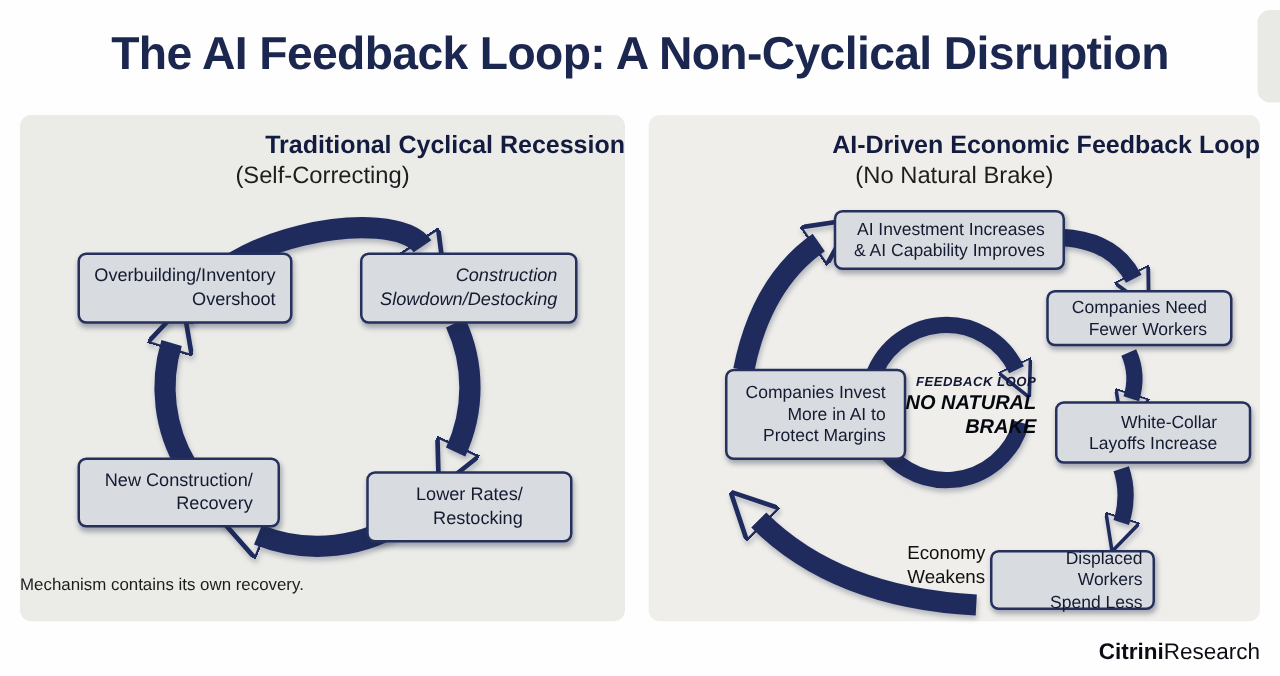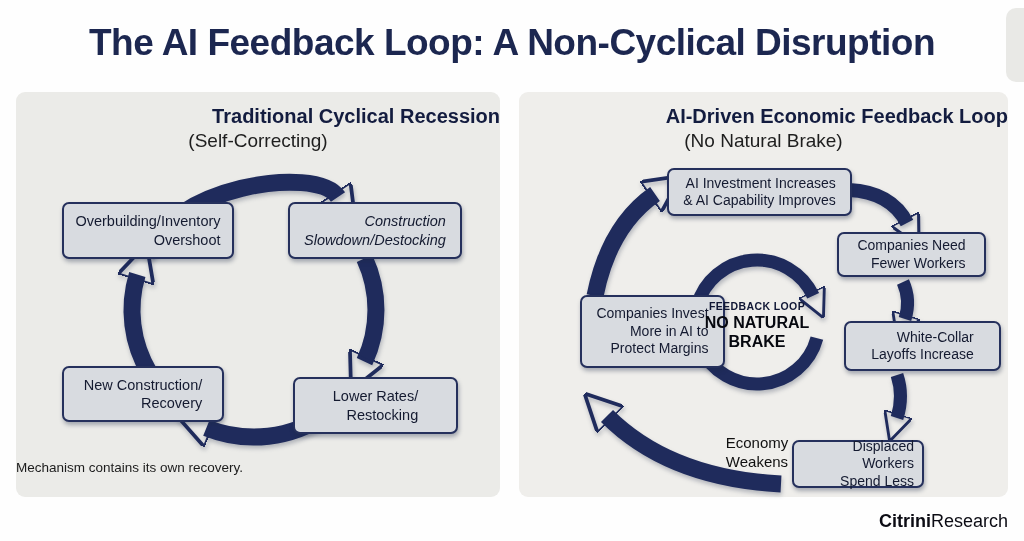--- a/index.html
+++ b/index.html
@@ -62,21 +62,22 @@
   .r2 { left:325px; top:229px; width:157px; height:50px; font-size:14px; }
   .r3 { left:273px; top:348px; width:132px; height:48px; font-size:14px; }
   .r4 { left:14px;  top:203px; width:145px; height:73px; font-size:14px;margin-left:47px; }
   .floating-label {
     position:absolute; z-index:3; left:186px; top:342px; width:104px;
     text-align:center; font-size:15px; line-height:1.25; color:#101010;
     white-space:pre-line;
   }
   .center-label {
     position:absolute; z-index:3; left:166px; top:208px; width:144px;
-    text-align:center;
+    text-align:right;
+    font-style:italic;
   }
   .center-label .l1 {
     font-size:10.5px; font-weight:bold; letter-spacing:.4px; color:#101735;
   }
   .center-label .l2 {
     margin-top:2px; font-size:16px; font-weight:bold; line-height:1.18;
     color:#06080f; white-space:pre-line;
   }
   .brand {
     position:absolute; right:16px; bottom:9px;

